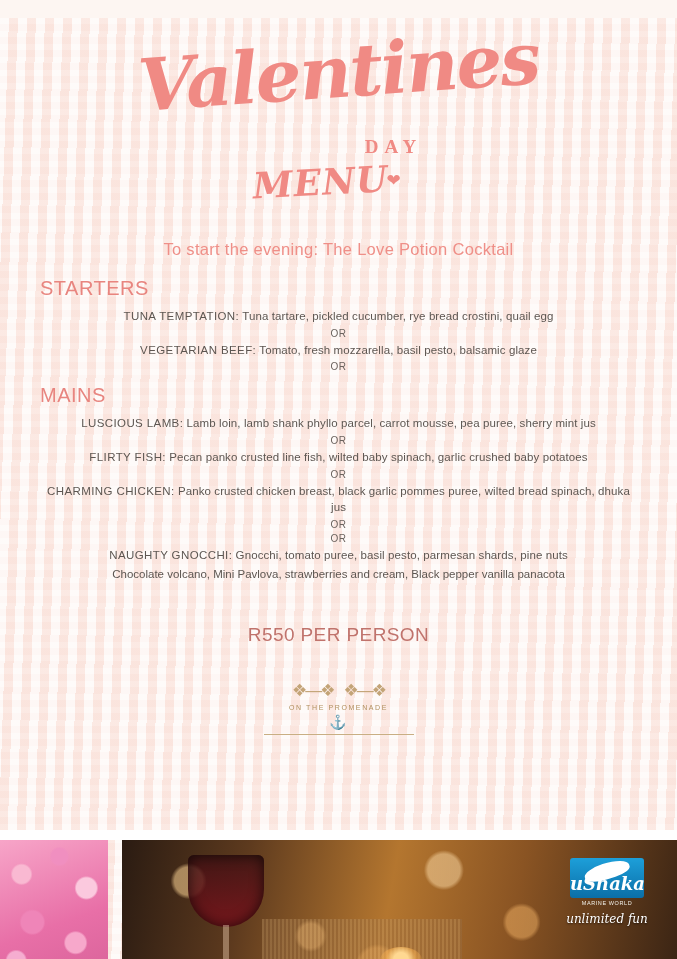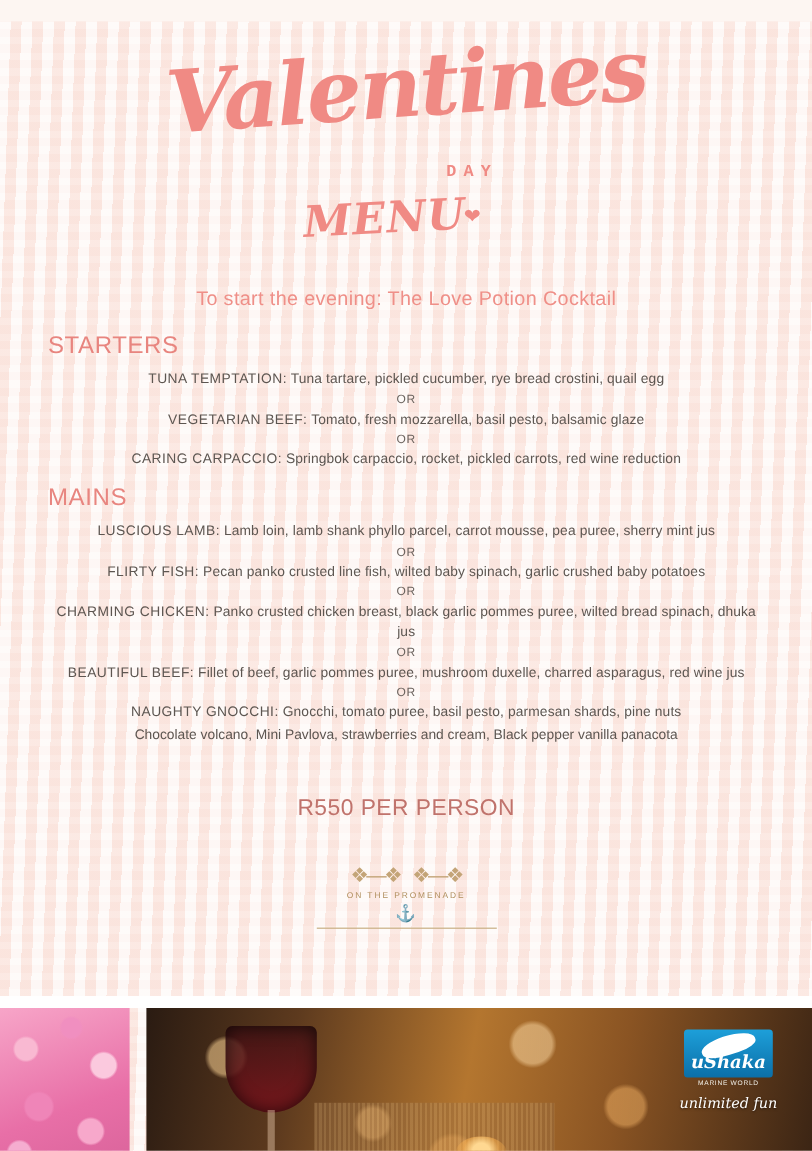--- a/index.html
+++ b/index.html
@@ -69,22 +69,22 @@
     line-height: 1;
     transform: rotate(-4deg);
   }
   .day-word {
     position: absolute;
     top: 118px;
     left: 0;
     right: 0;
     text-align: center;
     padding-left: 110px;
-    font-family: Liberation Mono, monospace;
-    font-size: 14px;
+    font-family: Liberation Serif, serif;
+    font-size: 19px;
     letter-spacing: 6px;
     color: #f08a84;
     font-weight: bold;
   }
   .menu-word {
     position: absolute;
     top: 142px;
     left: 0;
     right: 0;
     text-align: center;
@@ -325,21 +325,21 @@
   .ushaka-word {
     position: absolute;
     bottom: 4px;
     left: 0;
     right: 0;
     text-align: center;
     color: #ffffff;
     font-family: "DejaVu Serif", serif;
     font-style: italic;
     font-weight: bold;
-    font-size: 15px;
+    font-size: 18px;
   }
   .ushaka-sub {
     color: #f0efe8;
     font-size: 5.5px;
     letter-spacing: 0.6px;
     margin-top: 2px;
   }
   .ushaka-tag {
     color: #ffffff;
     font-size: 12px;
@@ -369,43 +369,37 @@
       <div class="section-title">STARTERS</div>
 
       <div class="dish">
         <span class="dish-name">TUNA TEMPTATION:</span><span> Tuna tartare, pickled cucumber, rye bread crostini, quail egg</span>
       </div>
       <div class="or">OR</div>
       <div class="dish">
         <span class="dish-name">VEGETARIAN BEEF:</span><span> Tomato, fresh mozzarella, basil pesto, balsamic glaze</span>
       </div>
       <div class="or">OR</div>
-      <div class="dish">
-        <span class="dish-name">CARING CARPACCIO:</span><span> Springbok carpaccio, rocket, pickled carrots, red wine reduction</span>
-      </div>
     </div>
 
     <div>
       <div class="section-title">MAINS</div>
 
       <div class="dish">
         <span class="dish-name">LUSCIOUS LAMB:</span><span> Lamb loin, lamb shank phyllo parcel, carrot mousse, pea puree, sherry mint jus</span>
       </div>
       <div class="or">OR</div>
       <div class="dish">
         <span class="dish-name">FLIRTY FISH:</span><span> Pecan panko crusted line fish, wilted baby spinach, garlic crushed baby potatoes</span>
       </div>
       <div class="or">OR</div>
       <div class="dish">
         <span class="dish-name">CHARMING CHICKEN:</span><span> Panko crusted chicken breast, black garlic pommes puree, wilted bread spinach, dhuka jus</span>
       </div>
       <div class="or">OR</div>
-      <div class="dish">
-        <span class="dish-name">BEAUTIFUL BEEF:</span><span> Fillet of beef, garlic pommes puree, mushroom duxelle, charred asparagus, red wine jus</span>
-      </div>
       <div class="or">OR</div>
       <div class="dish">
         <span class="dish-name">NAUGHTY GNOCCHI:</span><span> Gnocchi, tomato puree, basil pesto, parmesan shards, pine nuts</span>
       </div>
     </div>
 
     <div>
       <div class="dessert-line">Chocolate volcano, Mini Pavlova, strawberries and cream, Black pepper vanilla panacota</div>
     </div>
 

